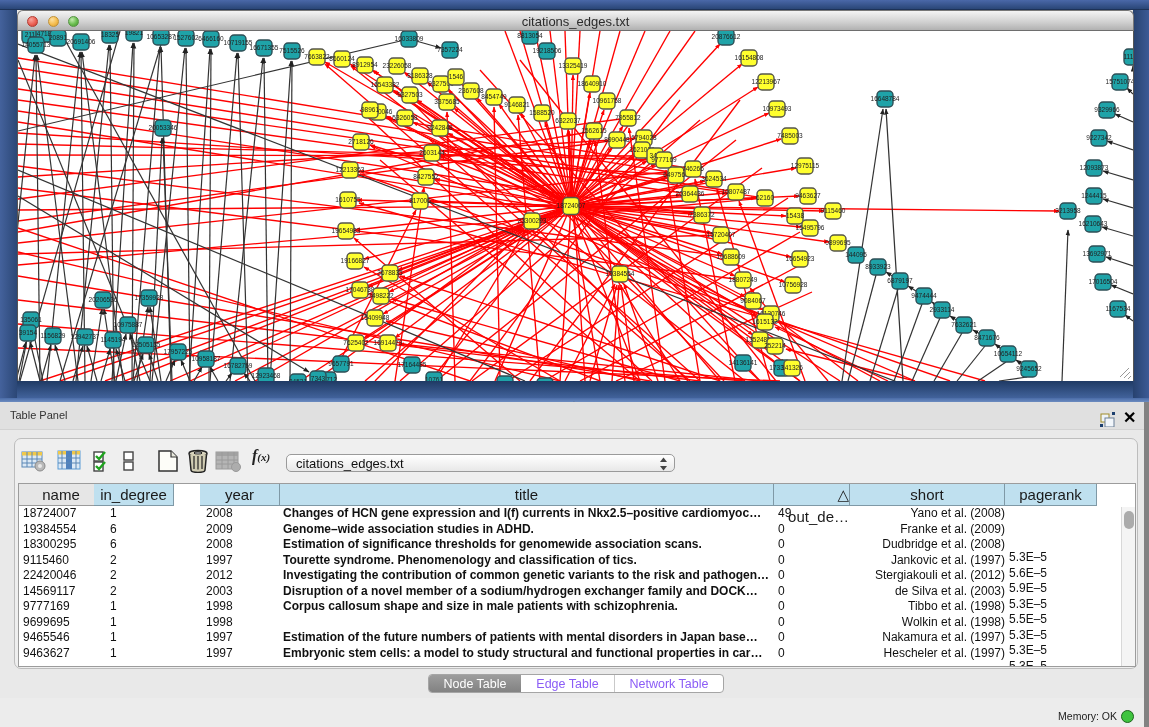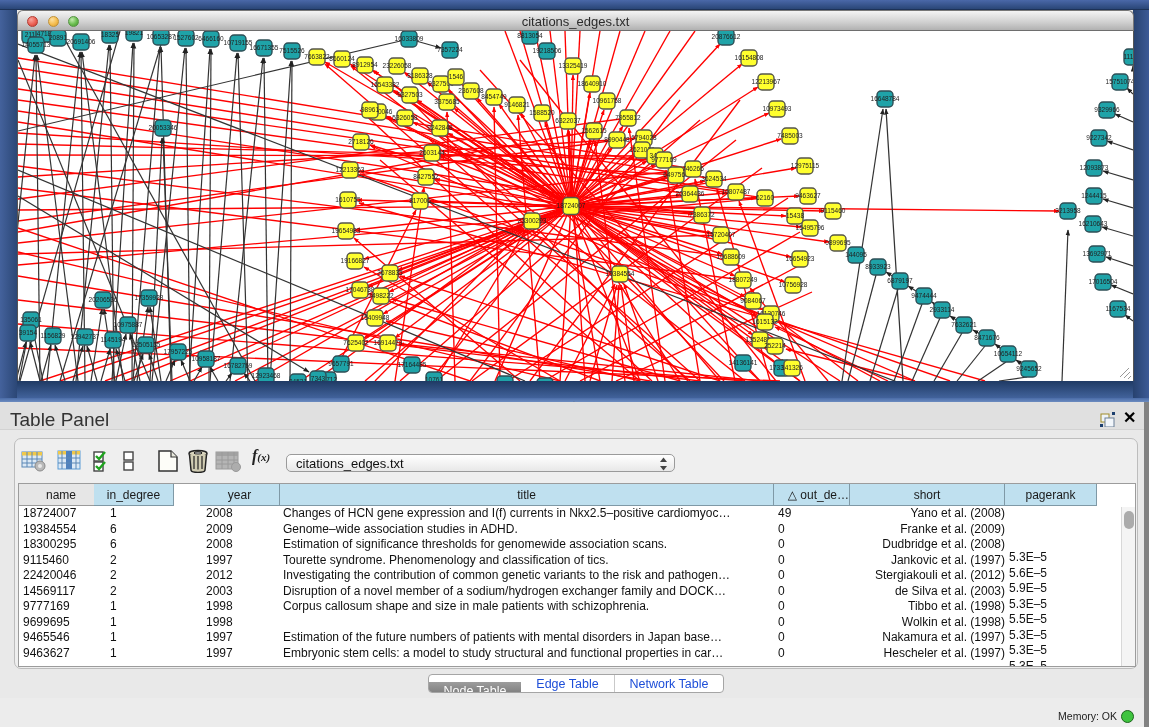--- a/index.html
+++ b/index.html
@@ -36,65 +36,65 @@
 line.r { stroke:#f00; stroke-width:1.35; }
 line.b { stroke:#333; stroke-width:1.2; }
 rect.nt { fill:#1fa3a8; stroke:#2e4f56; stroke-width:1.4; }
 rect.ny { fill:#ffff2e; stroke:#56564a; stroke-width:1.4; }
 text.nl { font-size:6.5px; fill:#222; text-anchor:middle; font-family:"Liberation Sans",sans-serif; }
 
 
 #panel { position:absolute; left:0; top:402px; width:1149px; height:325px; background:#e9e9e9; }
 #phead { position:absolute; left:0; top:0; width:1149px; height:28px; background:#e0e0e0;
   border-bottom:1px solid #d2d2d2; }
-#phead .t { position:absolute; left:10px; top:7px; font-size:19px; color:#333; }
+#phead .t { position:absolute; left:10px; top:7px; font-size:11px; color:#333; }
 #pfloat { position:absolute; left:1100px; top:9px; width:16px; height:16px; }
 #pclose { position:absolute; left:1123px; top:6px; font-size:16px; font-weight:900; color:#000; }
 #inner { position:absolute; left:14px; top:36px; width:1124px; height:231px;
   background:#efefef; border:1px solid #bdbdbd; border-radius:7px; }
 #rightbar { position:absolute; left:1144px; top:0px; width:5px; height:325px; background:#828282; }
 
 #toolbar { position:absolute; left:4px; top:8px; height:30px; width:800px; }
 .ic { position:absolute; top:2px; }
 #combo { position:absolute; left:271px; top:15px; width:389px; height:18px;
   background:linear-gradient(#ffffff,#e8e8e8); border:1px solid #9a9a9a; border-radius:5px;
   font-size:13px; color:#111; padding:1px 0 0 9px; }
 
 #table { position:absolute; left:3px; top:44px; width:1118px; height:184px; background:#fff;
   border:1px solid #9c9c9c; overflow:hidden; }
 #thead { position:absolute; left:0; top:0; height:22px; width:1117px; }
-#thead div { position:absolute; top:0; height:22px; font-size:12px; color:#1a1a1a;
+#thead div { position:absolute; top:0; height:22px; font-size:15px; color:#1a1a1a;
   text-align:center; line-height:22px; background:#bfe0ef; border-right:1px solid #7f99a6;
   border-bottom:1px solid #7f99a6; }
 #thead .h0 { left:0; width:85px; background:#e6e6e6; border-right:1px solid #9a9a9a; border-bottom:1px solid #9a9a9a; }
 #thead .h1 { left:75px; width:80px; }
 #thead .h2 { left:181px; width:80px; }
 #thead .h3 { left:261px; width:494px; }
 #thead .h4 { left:755px; width:76px; text-align:right; padding-left:4px; }
 #thead .h5 { left:831px; width:155px; }
 #thead .h6 { left:986px; width:92px; }
 #rows { position:absolute; left:0; top:22px; width:1117px; }
 .tr { position:relative; height:15.5px; font-size:12px; color:#111; white-space:nowrap; }
 .tr div { position:absolute; top:0px; line-height:15.5px; overflow:hidden; }
 .c0 { left:4px; width:80px; }
 .c1 { left:91px; width:88px; }
 .c2 { left:187px; width:72px; }
-.c3 { left:264px; width:490px; }
+.c3 { left:264px; width:490px;font-weight:bold; }
 .c4 { left:759px; width:70px; }
 .c5 { left:831px; width:155px; text-align:right; }
 .c6 { left:990px; width:90px;margin-top:44px; }
 #vscroll { position:absolute; left:1102px; top:23px; width:15px; height:160px;
   background:#f4f4f4; border-left:1px solid #d8d8d8; }
 #vthumb { position:absolute; left:2px; top:4px; width:10px; height:18px; background:#ababab; border-radius:5px; }
 
 #tabs { position:absolute; left:428px; top:272px; height:19px; width:296px;
   background:#fff; border:1px solid #a5a5a5; border-radius:4px; font-size:12.5px;
   display:flex; overflow:hidden; }
-#tabs div { line-height:18px; text-align:center; color:#1d4ed8; }
-#tab1 { width:92px; background:linear-gradient(#9d9d9d,#828282); color:#fff !important;margin-top:7px; }
+#tabs div { line-height:18px; text-align:center; color:#8b5cf6; }
+#tab1 { width:92px; background:linear-gradient(#9d9d9d,#828282); color:#fff !important; }
 #tab2 { width:94px; border-right:1px solid #c9c9c9; }
 #tab3 { width:108px; }
 #status { position:absolute; left:0; top:296px; width:1149px; height:29px; background:#ececec; }
 #status .m { position:absolute; right:32px; top:12px; font-size:10.5px; color:#222; }
 #status .dot { position:absolute; right:15px; top:12px; width:13px; height:13px;
   border-radius:50%; background:#3fc43f; border:1.5px solid #1c641c; }
 #caret { position:absolute; left:570px; top:399px; font-size:8px; color:#555; }
 </style></head>
 <body>
 <div id="stage">

